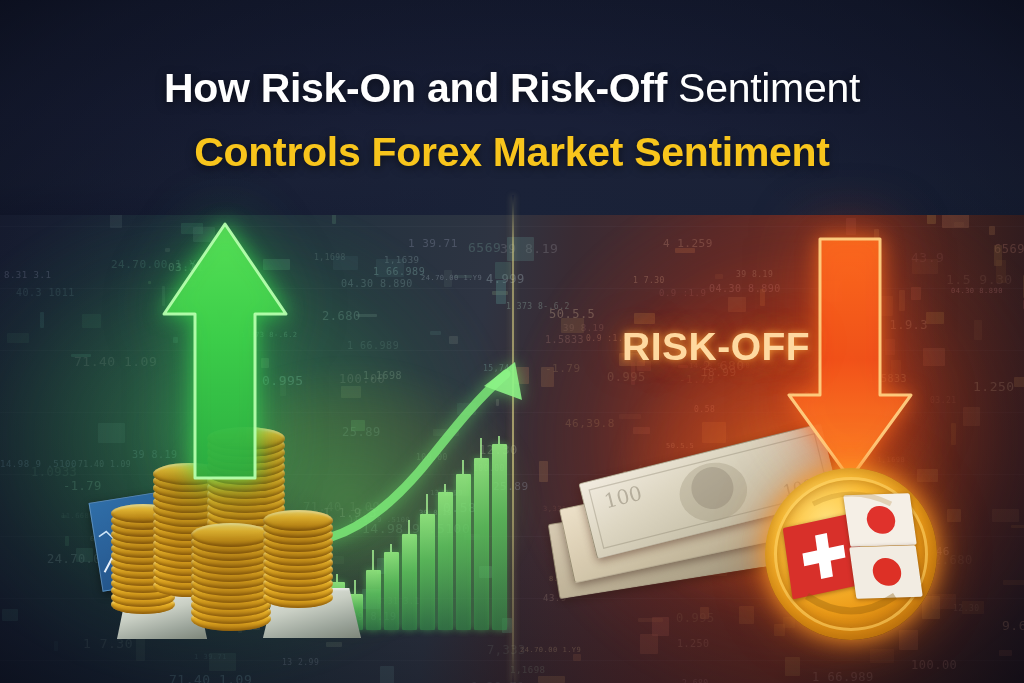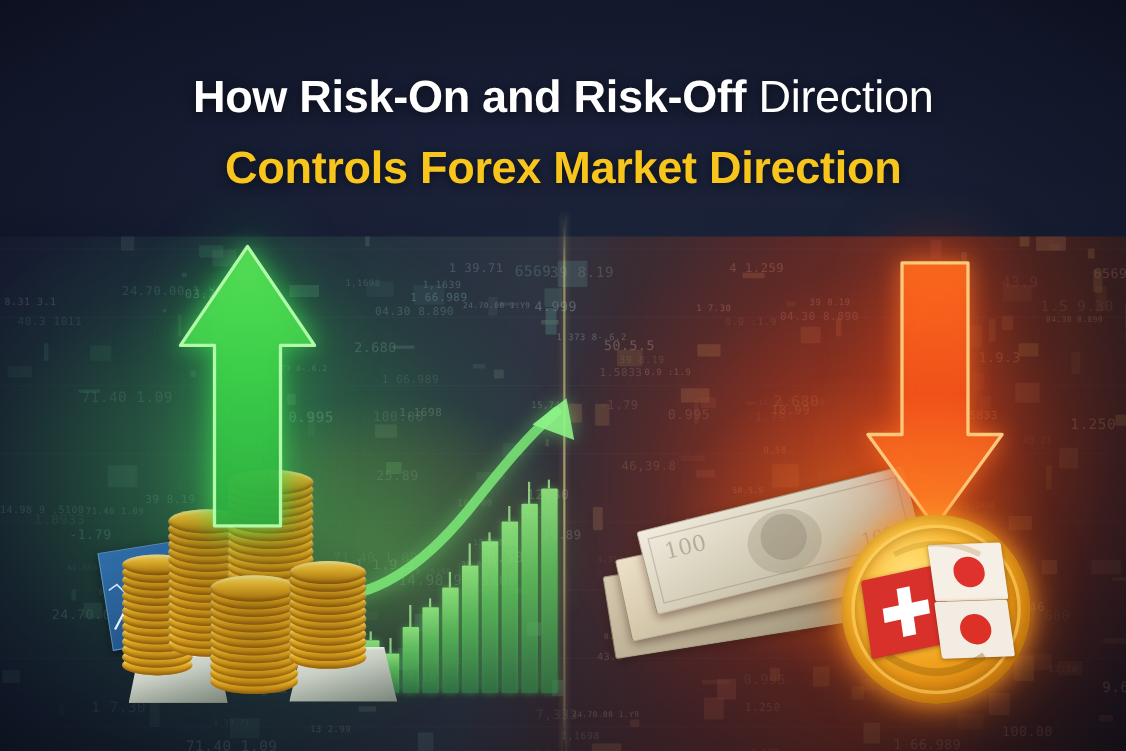--- a/index.html
+++ b/index.html
@@ -700,22 +700,22 @@
   <div class="bg-green2"></div>
   <div class="bg-red"></div>
   <div class="bg-red2"></div>
 
   <div class="bg-topband"></div>
   <div class="bg-vignette"></div>
 
   <div class="divider"></div>
 
   <div class="title-wrap">
-    <div class="title-line1"><span>How Risk-On and Risk-Off</span><span class="light"> Direction</span></div>
-    <div class="title-line2">Controls Forex Market Direction</div>
+    <div class="title-line1"><span>How Risk-On and Risk-Off</span><span class="light"> Sentiment</span></div>
+    <div class="title-line2">Controls Forex Market Sentiment</div>
   </div>
 
   <svg class="arrow-up" viewBox="0 0 130 265">
     <defs>
       <linearGradient id="gUp" x1="0" y1="0" x2="0" y2="1">
         <stop offset="0%" stop-color="#5ce858"></stop>
         <stop offset="45%" stop-color="#3fd04a"></stop>
         <stop offset="100%" stop-color="#2aa83f"></stop>
       </linearGradient>
     </defs>
@@ -848,20 +848,21 @@
     <defs>
       <linearGradient id="gDn" x1="0" y1="0" x2="0" y2="1">
         <stop offset="0%" stop-color="#ff6a1e"></stop>
         <stop offset="50%" stop-color="#f2501a"></stop>
         <stop offset="100%" stop-color="#ff8a2a"></stop>
       </linearGradient>
     </defs>
     <polygon points="35,4 95,4 95,160 126,160 65,244 4,160 35,160" fill="url(#gDn)" fill-opacity="0.88" stroke="#ffd082" stroke-width="3" stroke-opacity="0.95" stroke-linejoin="round"></polygon>
   </svg>
 
+  <div class="risk-off-label">RISK-OFF</div>
 
   <div class="money-group">
     <div class="bill" style="left:4px; top:74px; width:250px; height:74px; transform:rotate(-9deg); filter:brightness(0.8) sepia(0.35);"></div>
     <div class="bill" style="left:16px; top:52px; width:250px; height:74px; transform:rotate(-12deg); filter:brightness(0.9) sepia(0.28);"></div>
     <div class="bill" style="left:36px; top:22px; width:248px; height:76px; transform:rotate(-14deg);">
       <svg viewBox="0 0 248 76" width="248" height="76" style="opacity:0.55">
         <ellipse cx="128" cy="40" rx="34" ry="29" fill="#8d836a" fill-opacity="0.5"></ellipse>
         <circle cx="128" cy="36" r="21" fill="#6f6552" fill-opacity="0.55"></circle>
         <text x="20" y="30" font-family="DejaVu Serif, serif" font-size="20" fill="#6b6250" opacity="0.7">100</text>
         <text x="196" y="62" font-family="DejaVu Serif, serif" font-size="16" fill="#6b6250" opacity="0.6">100</text>

